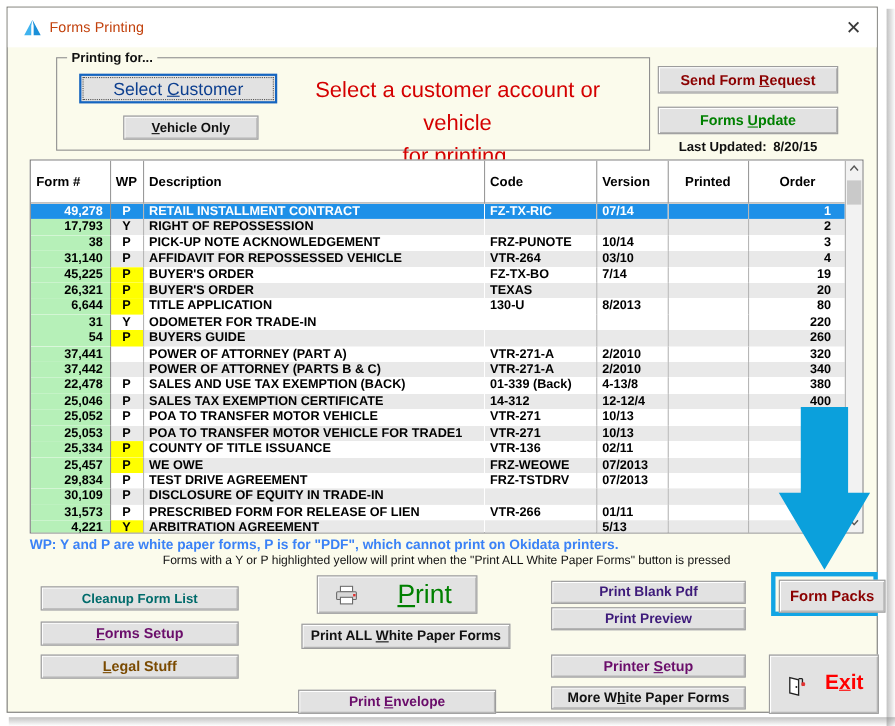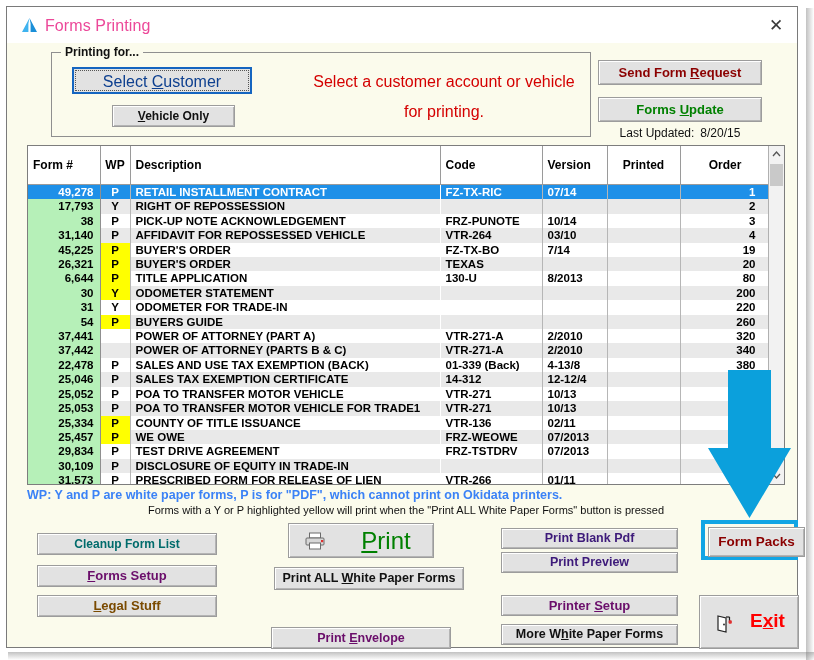--- a/index.html
+++ b/index.html
@@ -30,21 +30,21 @@
   #titlebar{
     position:absolute;left:0;top:0;width:100%;height:36px;
     background:#ffffff;
     box-sizing:border-box;
   }
   #app-icon{
     position:absolute;left:14px;top:10px;width:17px;height:16px;
   }
   #title-text{
     position:absolute;left:38px;top:10px;
-    font-size:16px;color:#ec4899;
+    font-size:13px;color:#c2410c;
     font-family:"Liberation Sans",sans-serif;
     letter-spacing:.1px;
     white-space:nowrap;
   }
   #close-btn{
     position:absolute;right:10px;top:8px;width:22px;height:22px;
     color:#3a3a3a;font-size:17px;line-height:22px;text-align:center;
     cursor:pointer;font-family:"Liberation Sans",sans-serif;
   }
 
@@ -86,38 +86,38 @@
   }
   #btn-select-customer .focusring{
     position:absolute;left:1px;top:1px;right:1px;bottom:1px;
     border:1px dotted #555;pointer-events:none;
   }
   #btn-vehicle-only{
     left:105px;top:98px;width:123px;height:22px;
     font-size:12px;color:#111;line-height:20px;
   }
   #prompt-text{
-    position:absolute;left:277px;top:60px;width:320px;
+    position:absolute;left:249px;top:60px;width:320px;
     text-align:center;
-    font-size:16px;color:#d40000;
+    font-size:20px;color:#d40000;
     font-family:"Liberation Sans",sans-serif;
     line-height:30px;
   }
 
   #btn-send-form-request{
     left:591px;top:53px;width:164px;height:25px;
     font-size:13px;color:#8b0000;line-height:23px;
   }
   #btn-forms-update{
     left:591px;top:90px;width:164px;height:25px;
     font-size:13px;color:#008000;line-height:23px;
   }
   #last-updated{
     position:absolute;left:591px;top:119px;width:164px;
-    text-align:center;font-size:12px;font-weight:normal;color:#111;
+    text-align:center;font-size:12px;font-weight:bold;color:#111;
     font-family:"Liberation Sans",sans-serif;
   }
   #last-updated .lbl{margin-right:6px;}
 
   
   #grid{
     position:absolute;left:20px;top:138px;width:758px;height:340px;
     border:1px solid #7d7d7d;
     background:#ffffff;
     box-sizing:border-box;
@@ -369,29 +369,20 @@
               </tr>
               <tr class="odd">
                 <td class="c-form">6,644</td>
                 <td class="c-wp wp-yellow">P</td>
                 <td class="c-desc">TITLE APPLICATION</td>
                 <td class="c-code">130-U</td>
                 <td class="c-version">8/2013</td>
                 <td class="c-printed"></td>
                 <td class="c-order">80</td>
               </tr>
-              <tr class="even">
-                <td class="c-form">30</td>
-                <td class="c-wp wp-yellow">Y</td>
-                <td class="c-desc">ODOMETER STATEMENT</td>
-                <td class="c-code"></td>
-                <td class="c-version"></td>
-                <td class="c-printed"></td>
-                <td class="c-order">200</td>
-              </tr>
               <tr class="odd">
                 <td class="c-form">31</td>
                 <td class="c-wp">Y</td>
                 <td class="c-desc">ODOMETER FOR TRADE-IN</td>
                 <td class="c-code"></td>
                 <td class="c-version"></td>
                 <td class="c-printed"></td>
                 <td class="c-order">220</td>
               </tr>
               <tr class="even">

